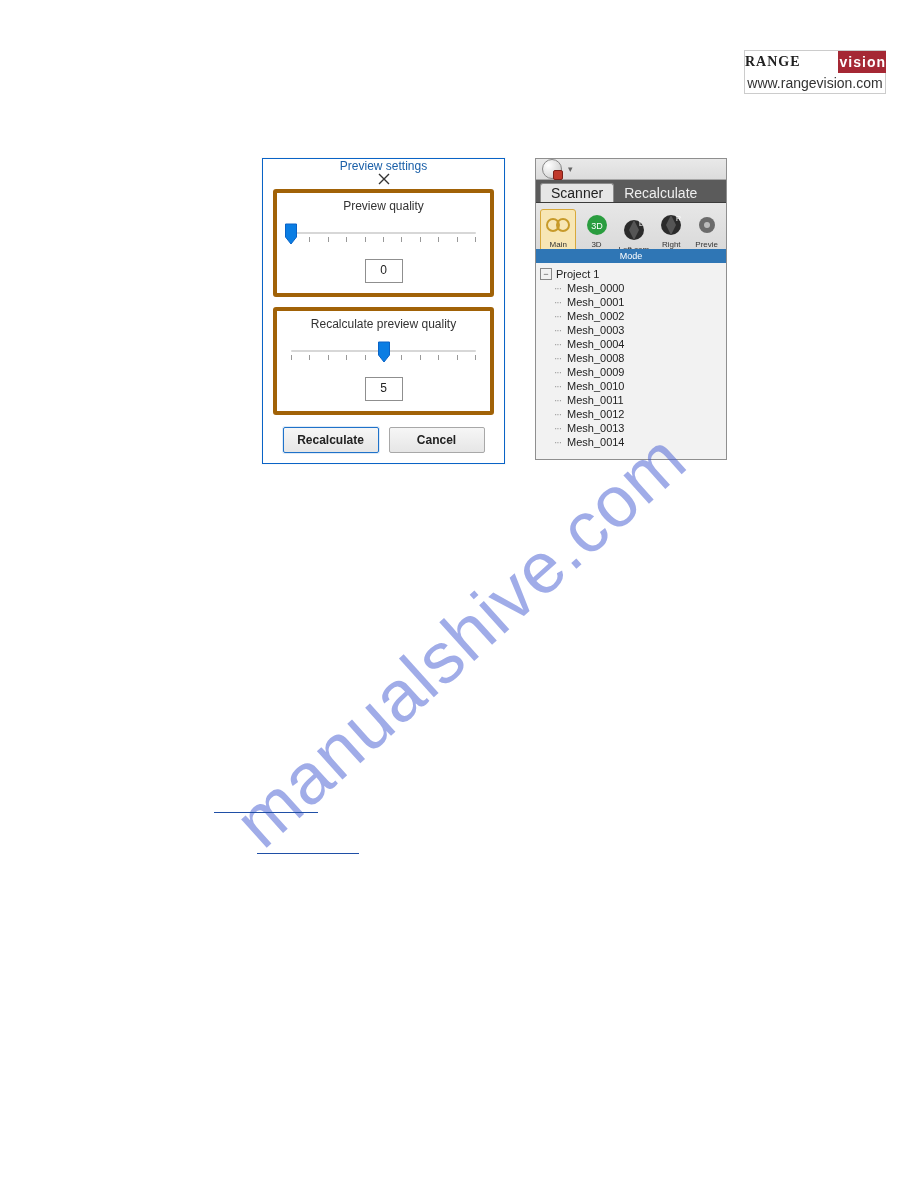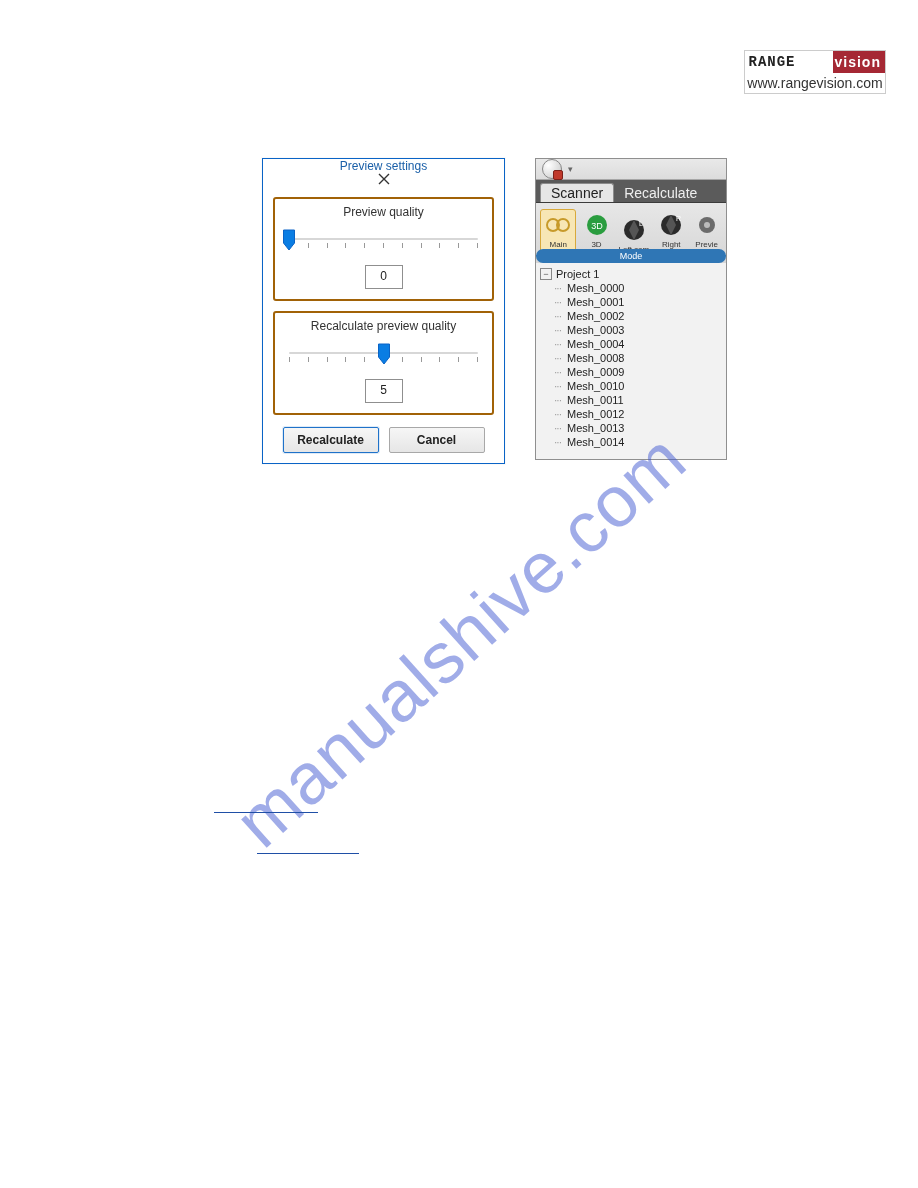--- a/index.html
+++ b/index.html
@@ -36,21 +36,21 @@
     flex: 1;
     background: #fff;
     color: #222;
     font-weight: 700;
     font-size: 14px;
     letter-spacing: 1px;
     display: flex;
     align-items: center;
     justify-content: flex-end;
     padding-right: 2px;
-    font-family: Liberation Mono, monospace;
+    font-family: Liberation Serif, serif;
   }
   .logo-right {
     flex: 1;
     background: #a52834;
     color: #fff;
     font-weight: 700;
     font-size: 14px;
     letter-spacing: 1px;
     display: flex;
     align-items: center;
@@ -87,26 +87,25 @@
   .dlg-title { flex: 1; }
   .dlg-close {
     width: 20px; height: 20px;
     display: flex; align-items: center; justify-content: center;
     color: #333;
     cursor: default;
   }
   .dlg-close svg { width: 12px; height: 12px; }
   .dlg-body { padding: 4px 10px 10px 10px; }
   .group {
-    border: 2px solid #a16207;
+    border: 4px solid #a16207;
     border-radius: 3px;
     margin-bottom: 10px;
     padding: 6px 10px 10px 10px;
     position: relative;
-    margin-top: 8px;
   }
   .group-title {
     text-align: center;
     color: #333;
     font-size: 12px;
     margin-bottom: 10px;
   }
   .slider-track {
     position: relative;
     height: 30px;
@@ -267,21 +266,20 @@
   }
   .mode-label {
     position: absolute;
     left: 0; right: 0; bottom: 0;
     height: 14px;
     background: #2f76b5;
     color: #fff;
     font-size: 9px;
     text-align: center;
     line-height: 14px;
-    border-radius: 7px;
   }
   .tree {
     background: #f2f2f2;
     height: 198px;
     padding: 4px 4px;
     font-size: 11px;
     color: #222;
     overflow: hidden;
   }
   .tree-root {

